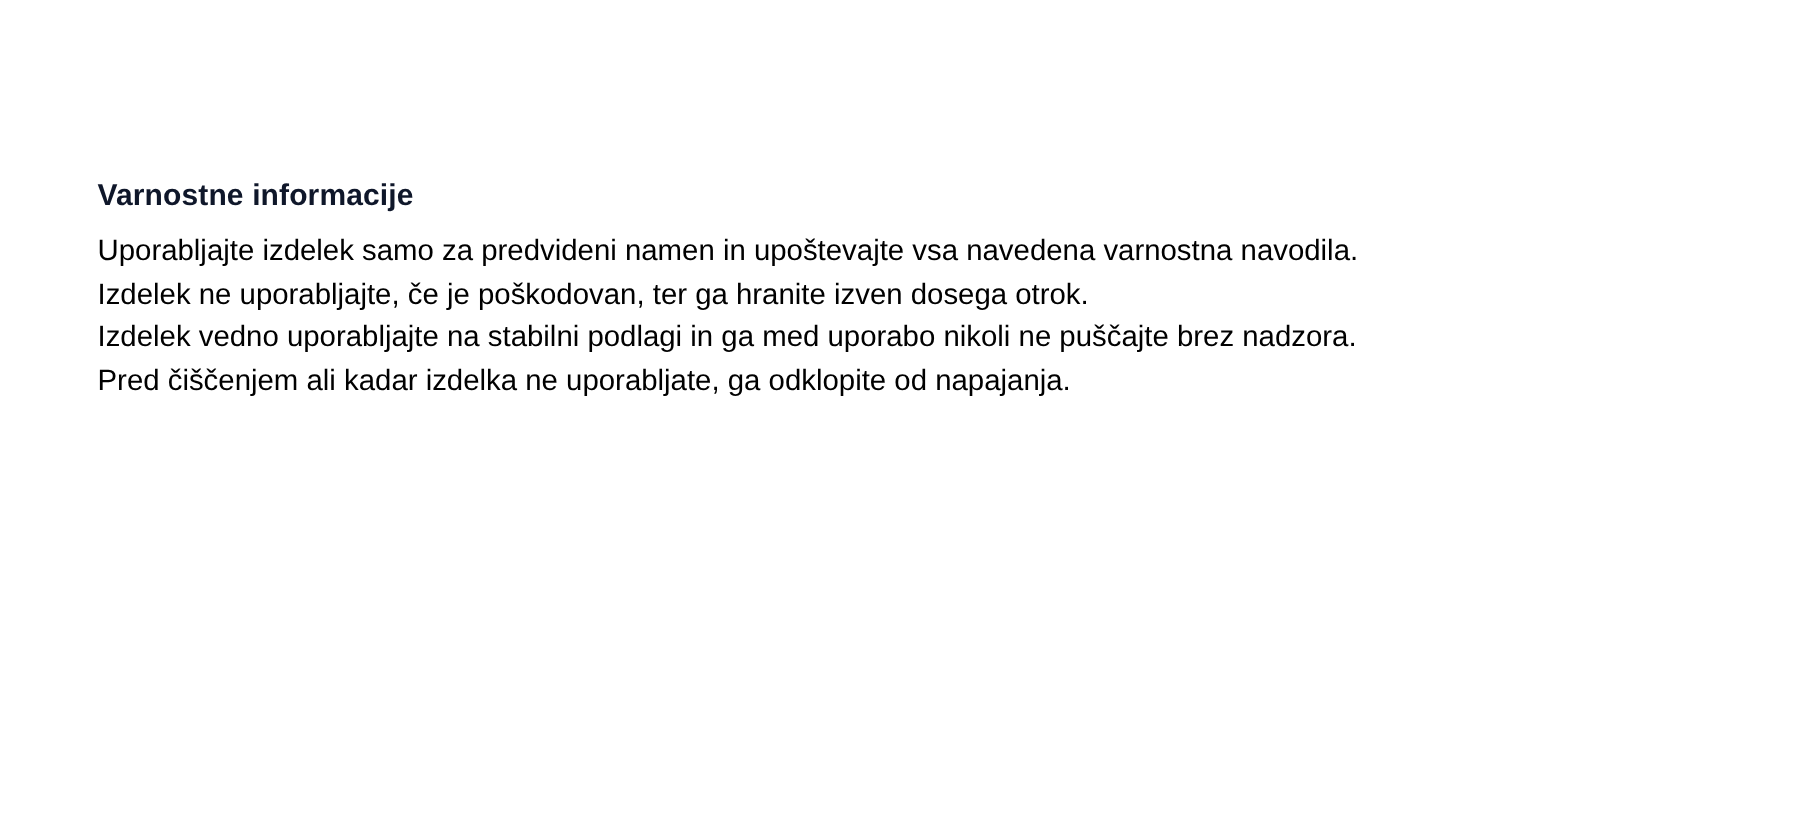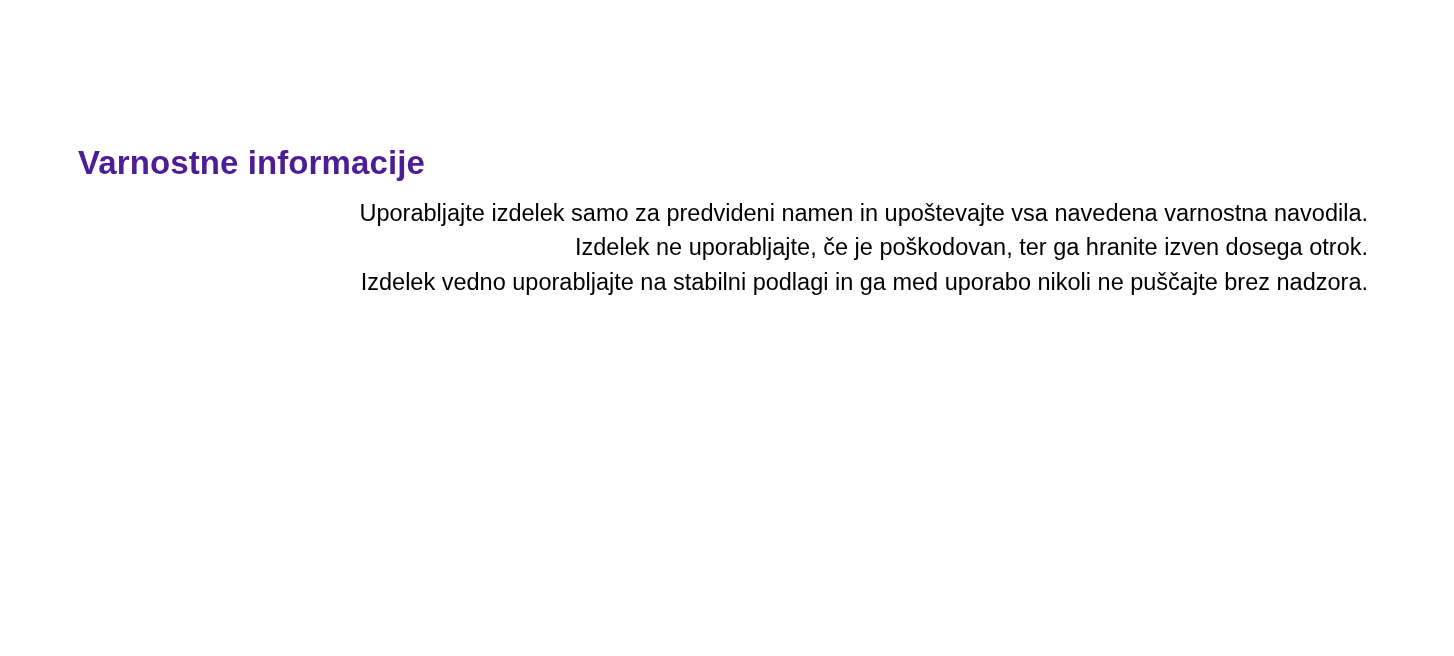--- a/index.html
+++ b/index.html
@@ -21,40 +21,40 @@
     box-sizing: border-box;
     background: #ffffff;
   }
   .content {
     position: absolute;
     left: 78px;
     top: 140px;
     width: 1290px;
   }
   .doc-heading {
-    font-size: 33px;
+    font-size: 24px;
     font-weight: bold;
     line-height: 1.38;
     margin: 0 0 10px 0;
     letter-spacing: 0.1px;
-    color: #4c1d95;
+    color: #0f172a;
   }
   .doc-paragraph {
     font-size: 23.5px;
     font-weight: normal;
     line-height: 1.47;
     margin: 0;
     color: #000000;
     white-space: pre-wrap;
-    text-align: right;
   }
 </style>
 </head>
 <body>
 
 <div class="page">
   <div class="content">
     <h1 class="doc-heading">Varnostne informacije</h1>
     <p class="doc-paragraph">Uporabljajte izdelek samo za predvideni namen in upoštevajte vsa navedena varnostna navodila.</p>
     <p class="doc-paragraph">Izdelek ne uporabljajte, če je poškodovan, ter ga hranite izven dosega otrok.</p>
     <p class="doc-paragraph">Izdelek vedno uporabljajte na stabilni podlagi in ga med uporabo nikoli ne puščajte brez nadzora.</p>
+    <p class="doc-paragraph">Pred čiščenjem ali kadar izdelka ne uporabljate, ga odklopite od napajanja.</p>
   </div>
 </div>
 
 </body></html>

